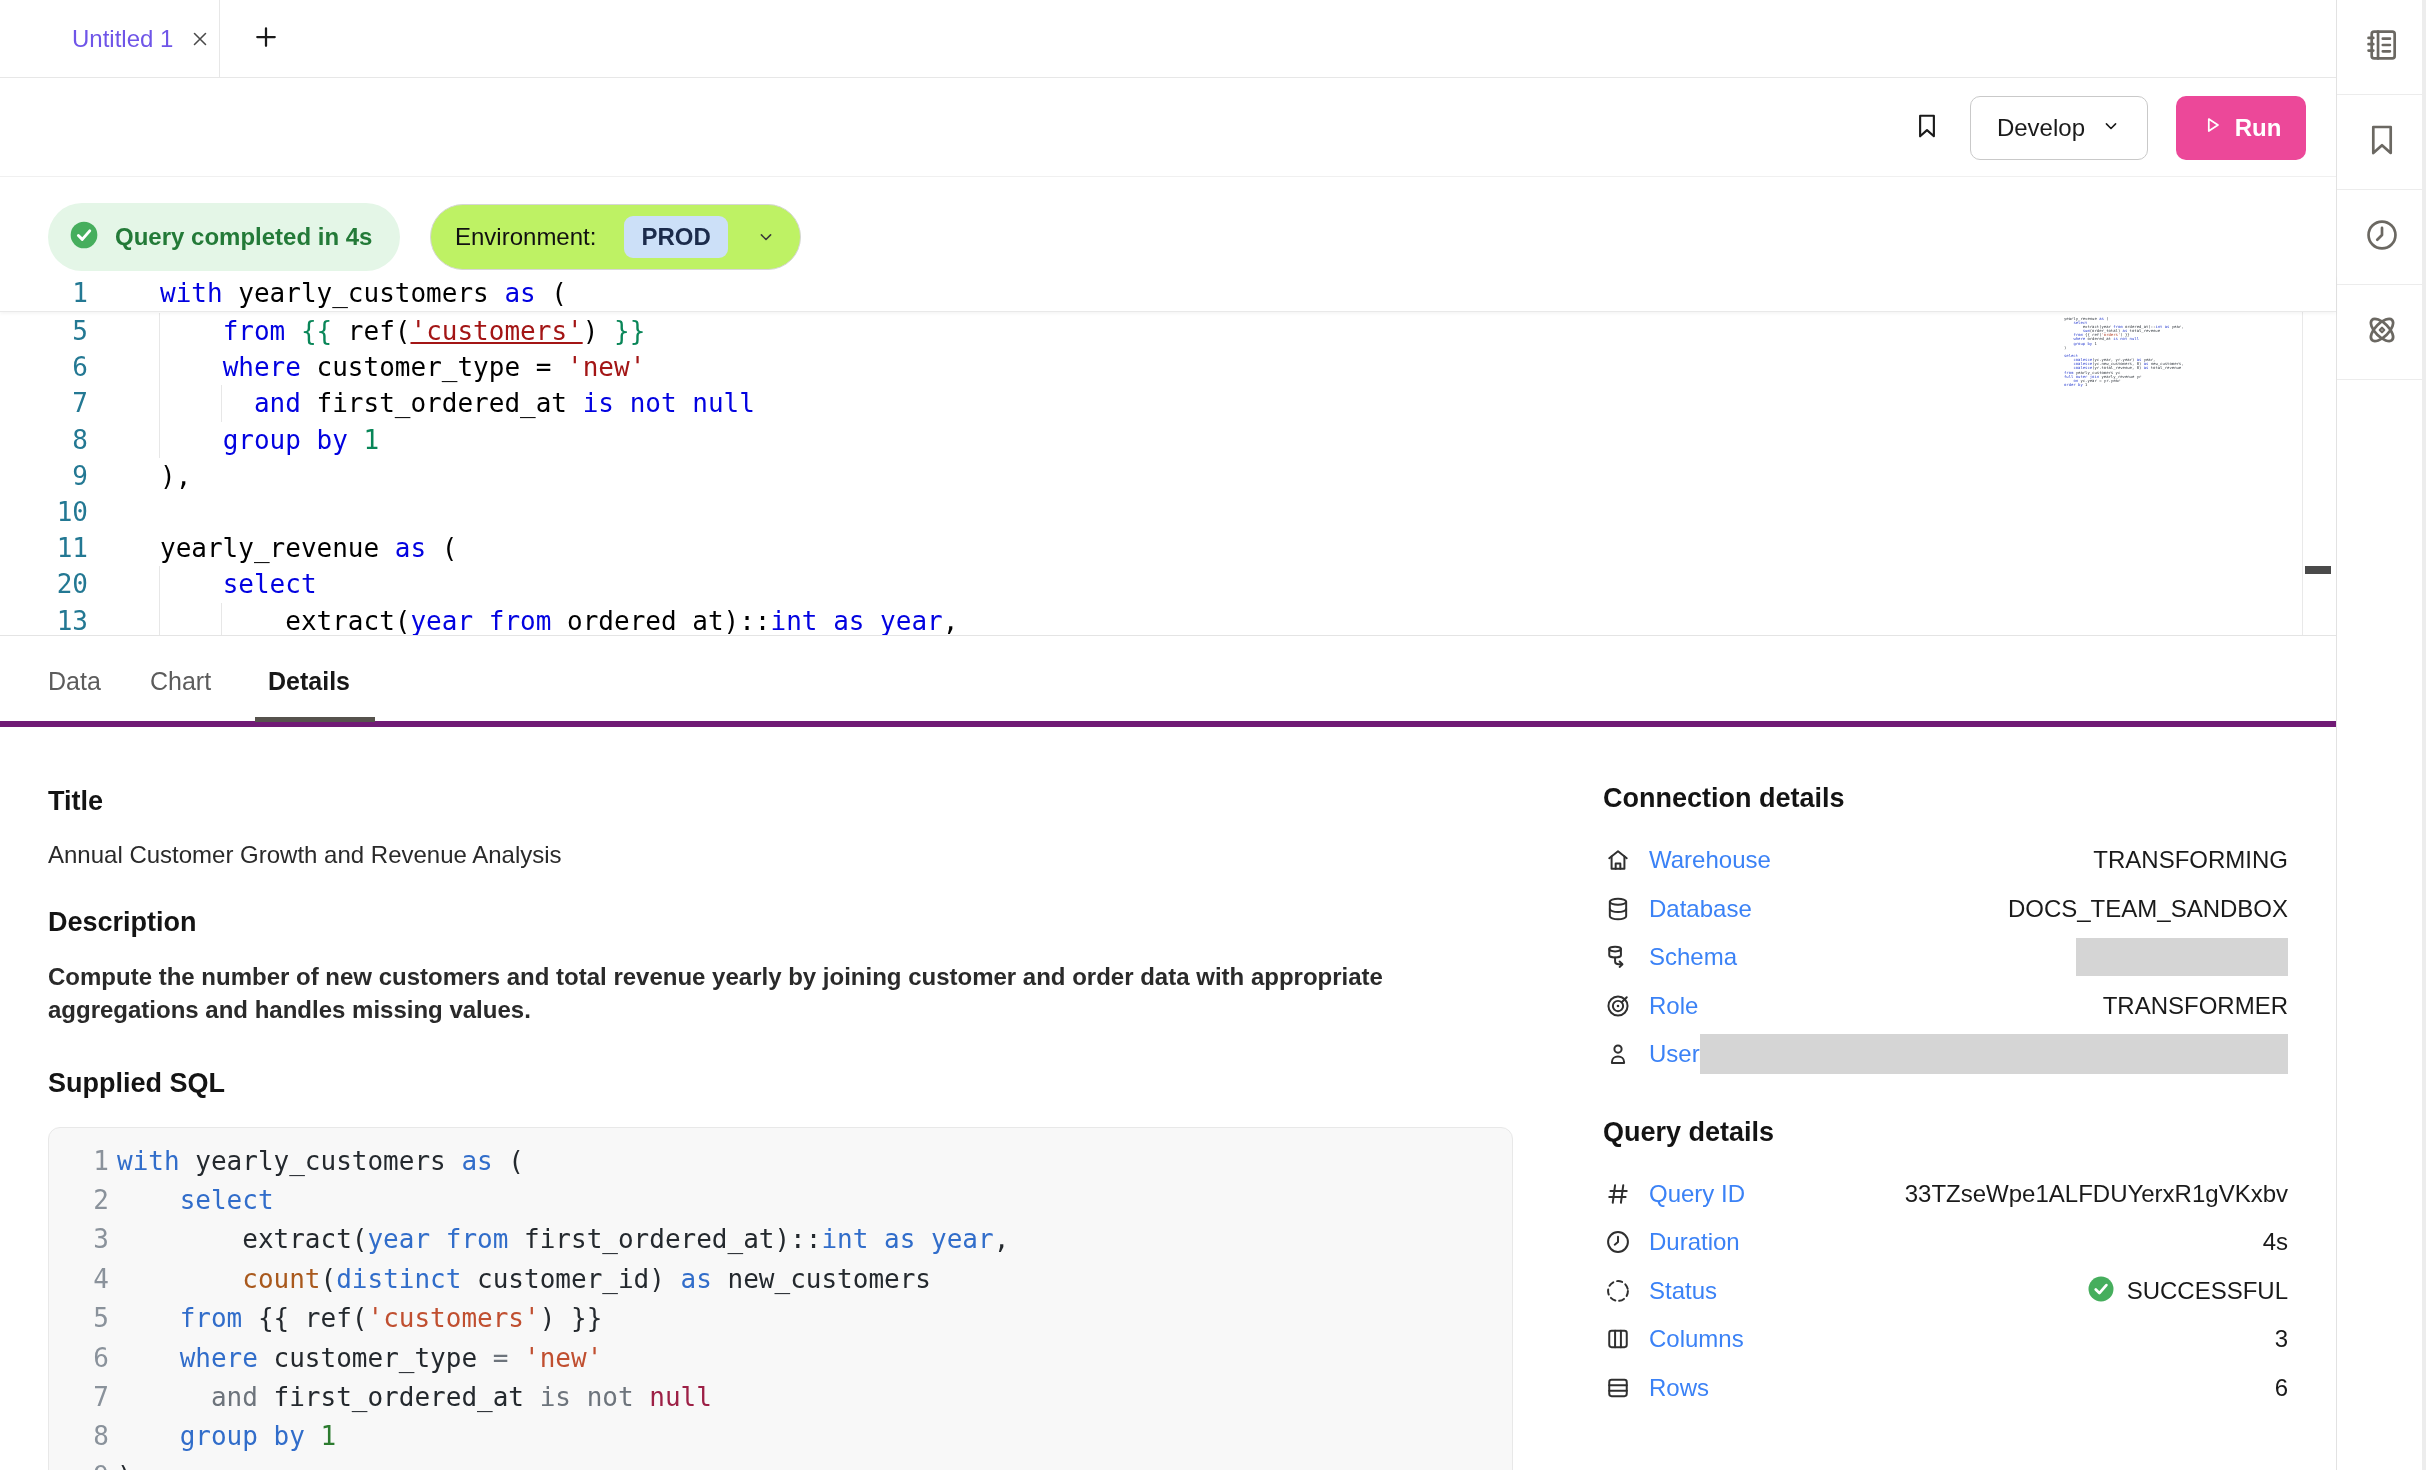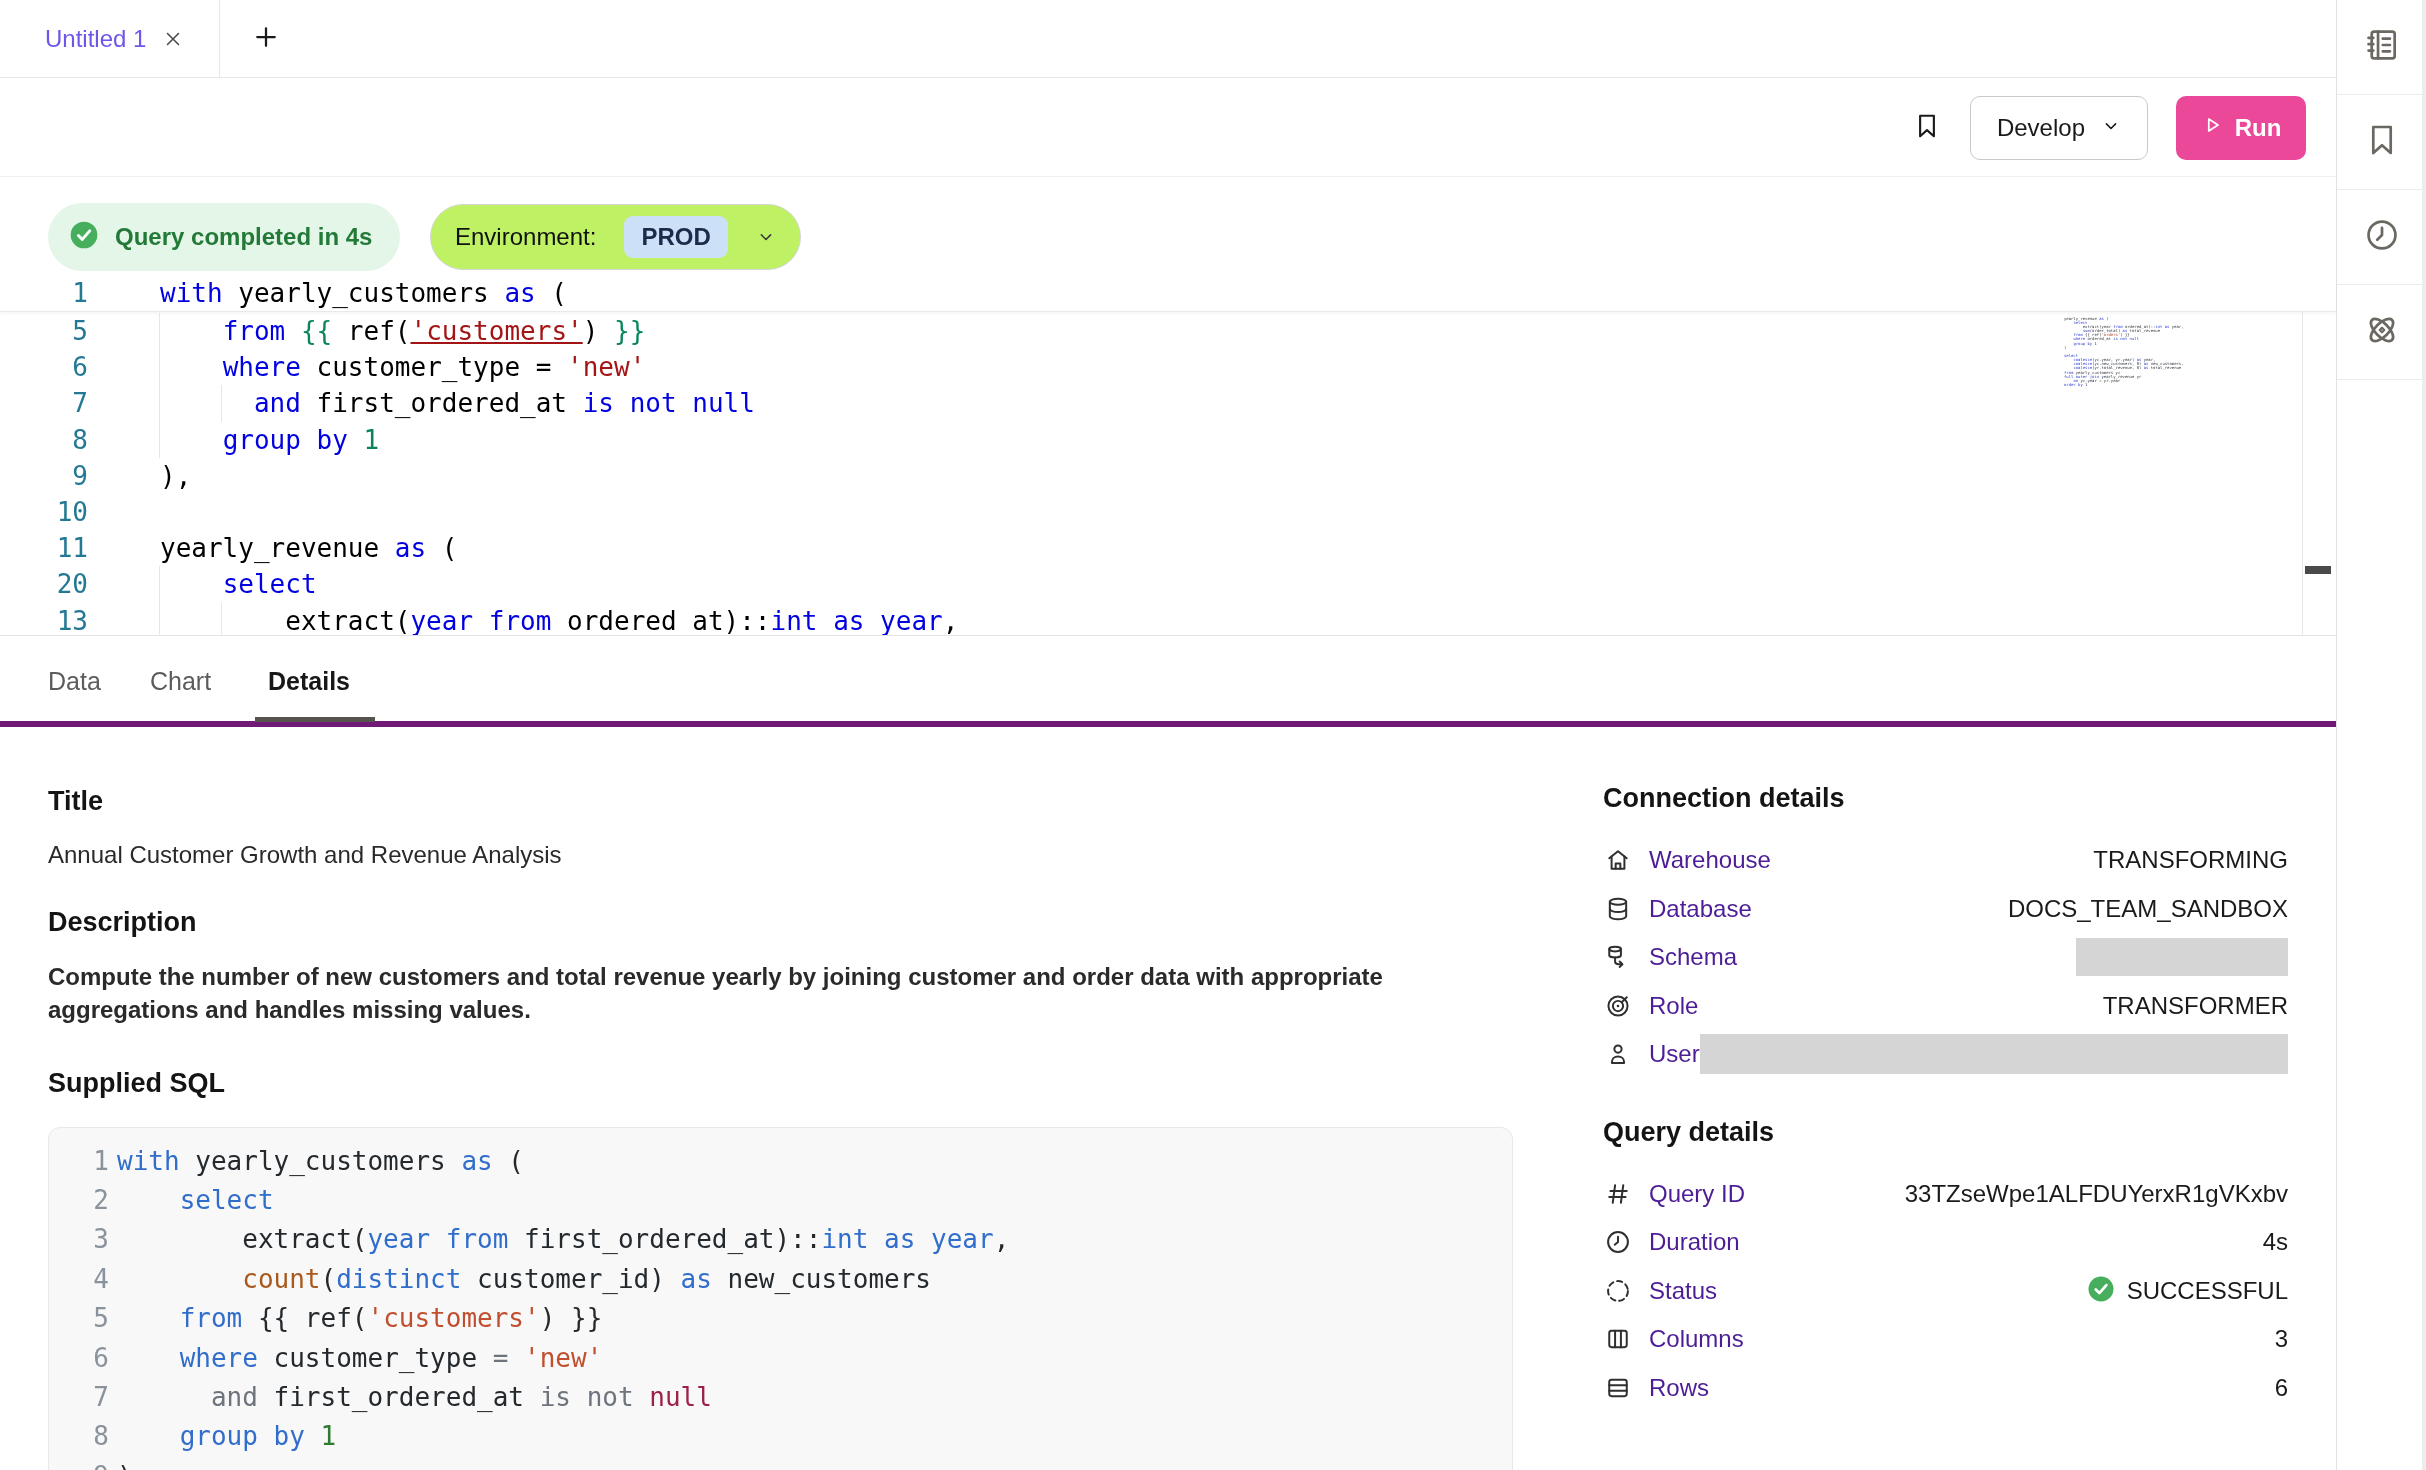--- a/index.html
+++ b/index.html
@@ -2,21 +2,21 @@
 <html><head>
 <meta charset="utf-8">
 <style>
   * { margin:0; padding:0; box-sizing:border-box; }
   html,body { background:#fff; }
   body { font-family:"Liberation Sans", sans-serif; color:#1A1A1A; }
   #page { position:relative; width:2426px; height:1470px; background:#fff; overflow:hidden; }
 
   
   .tabbar { position:absolute; left:0; top:0; width:2336px; height:78px; background:#fff; border-bottom:1px solid #E7E7E7; }
-  .file-tab { position:absolute; left:0; top:0; width:220px; height:78px; border-right:1px solid #E7E7E7; display:flex; align-items:center; padding-left:45px; gap:16px; cursor:pointer; }
+  .file-tab { position:absolute; left:0; top:0; width:220px; height:78px; border-right:1px solid #E7E7E7; display:flex; align-items:center; padding-left:72px; gap:16px; cursor:pointer; }
   .file-tab-label { color:#6F55E8; font-size:24px; }
   .tab-close { width:22px; height:22px; color:#4A4A4A; display:flex; }
   .tab-plus { position:absolute; left:234px; top:0; width:64px; height:78px; display:flex; align-items:center; justify-content:center; color:#1A1A1A; cursor:pointer; }
 
   
   .toolbar { position:absolute; left:0; top:78px; width:2336px; height:99px; background:#fff; border-bottom:1px solid #F0F0F0; }
   .toolbar-right { position:absolute; right:30px; top:0; height:99px; display:flex; align-items:center; gap:28px; }
   .icon-btn { display:flex; align-items:center; justify-content:center; color:#1A1A1A; cursor:pointer; background:none; border:none; }
   .develop-btn { height:64px; padding:0 26px; background:#fff; border:1.5px solid #C9C9C9; border-radius:10px; display:flex; align-items:center; gap:16px; font-size:24px; color:#1A1A1A; cursor:pointer; font-family:inherit; }
   .run-btn { height:64px; width:130px; background:#ec4899; border:none; border-radius:10px; display:flex; align-items:center; justify-content:center; gap:12px; font-size:24px; font-weight:600; color:#fff; cursor:pointer; font-family:inherit; }
@@ -71,21 +71,21 @@
   .sqlblock .c-op { color:#6D747C; } .sqlblock .c-nul { color:#9D2046; }
   .sqlblock .c-num { color:#2C7B2F; }
 
   .details-right { position:absolute; left:1603px; top:727px; width:685px; }
   .dr-heading { font-size:27px; font-weight:700; color:#141414; }
   .hd-conn { margin-top:56px; }
   .hd-query { margin-top:38px; }
   .d-rows { margin-top:22px; }
   .d-row { height:48.5px; display:flex; align-items:center; }
   .d-row .d-icon { width:30px; height:30px; color:#2F2F2F; display:flex; align-items:center; justify-content:center; flex:none; }
-  .d-row .d-label { margin-left:16px; font-size:24px; color:#4c1d95; }
+  .d-row .d-label { margin-left:16px; font-size:24px; color:#3b82f6; }
   .d-row .d-value { margin-left:auto; font-size:24px; color:#1A1A1A; text-align:right; }
   .redact { margin-left:auto; background:#D5D5D5; height:38px; }
   .d-row[data-label="Schema"] .redact { width:212px; }
   .d-row[data-label="User"] .redact { width:592px; height:40px; }
   .status-badge { margin-left:auto; display:flex; align-items:center; gap:11px; }
   .status-badge .d-value { margin-left:0; }
 
   
   .sidebar { position:absolute; left:2336px; top:0; width:90px; height:1470px; background:#fff; border-left:1px solid #E2E2E2; }
   .sb-cell { height:95px; border-bottom:1px solid #ECECEC; display:flex; align-items:center; justify-content:center; color:#6B6862; cursor:pointer; }

